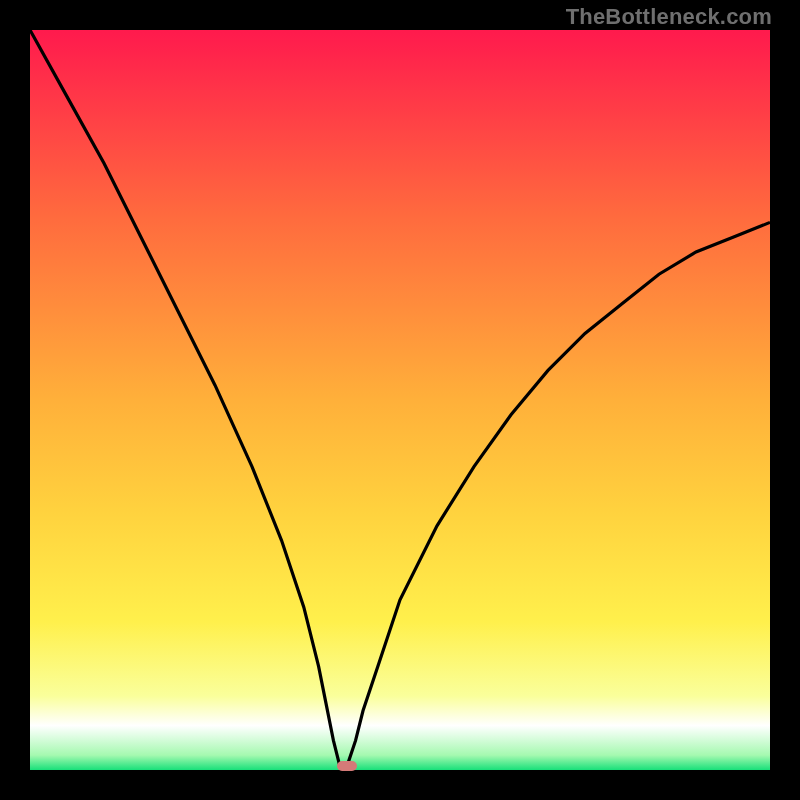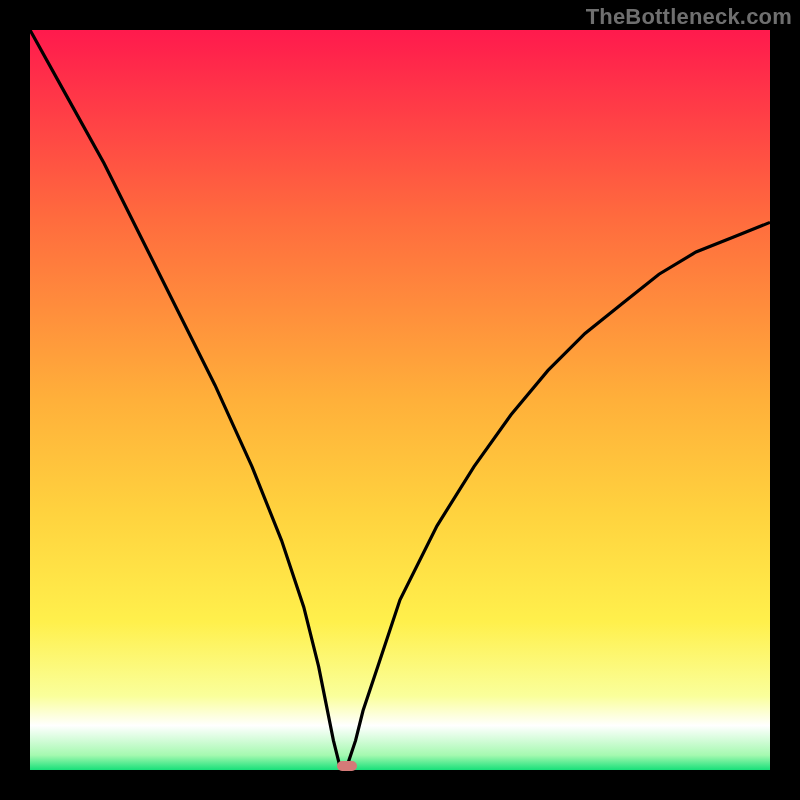--- a/index.html
+++ b/index.html
@@ -13,21 +13,21 @@
   }
   .stage {
     position: relative;
     width: 800px;
     height: 800px;
     background: #000;
   }
   .watermark {
     position: absolute;
     top: 4px;
-    right: 8px;
+    right: 28px;
     color: #6f6f6f;
     font-weight: 700;
     font-size: 22px;
     letter-spacing: 0.2px;
     user-select: none;
   }
   .plot-frame {
     position: absolute;
     left: 30px;
     top: 30px;

